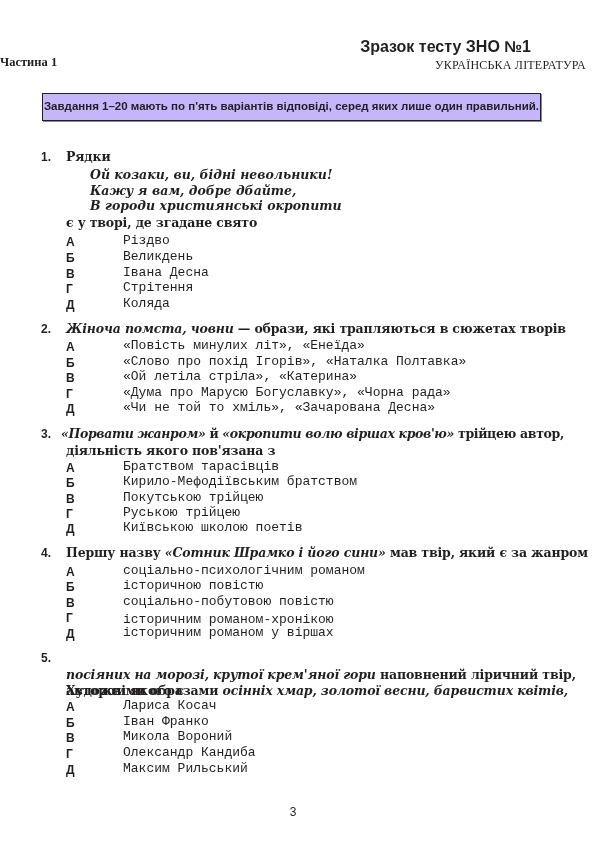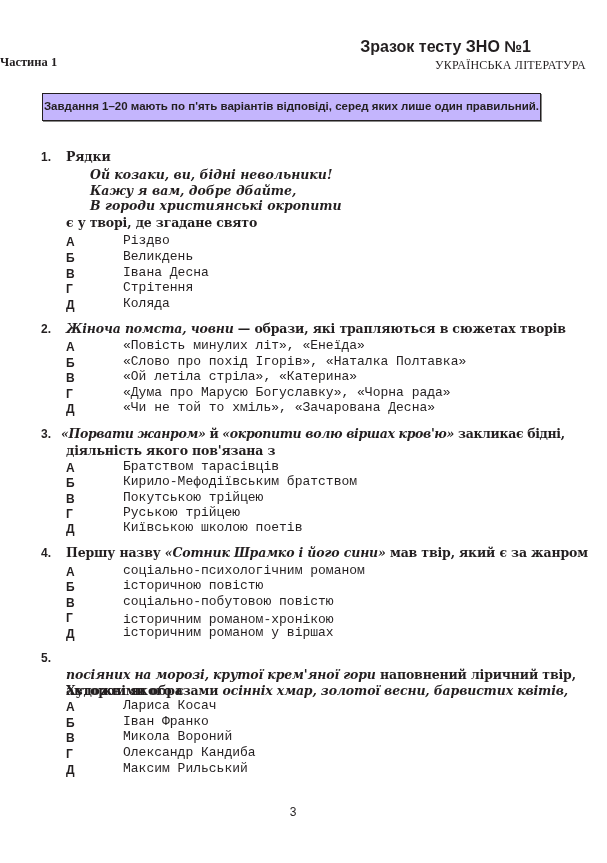--- a/index.html
+++ b/index.html
@@ -62,21 +62,21 @@
   <div class="abs opt-letter" style="top:371px">В</div>
   <div class="abs opt-text" style="top:369px">«Ой летіла стріла», «Катерина»</div>
   <div class="abs opt-letter" style="top:387px">Г</div>
   <div class="abs opt-text" style="top:385px">«Дума про Марусю Богуславку», «Чорна рада»</div>
   <div class="abs opt-letter" style="top:402px">Д</div>
   <div class="abs opt-text" style="top:400px">«Чи не той то хміль», «Зачарована Десна»</div>
 </div>
 
 <div>
   <div class="abs qnum" style="top:427px">3.</div>
-  <div class="abs qtext" style="top:426px; left:61px; letter-spacing:-0.35px"><i>«Порвати жанром»</i><span> й </span><i>«окропити волю віршах кров'ю»</i><span> закликає бідні,</span></div>
+  <div class="abs qtext" style="top:426px; left:61px; letter-spacing:-0.35px"><i>«Порвати жанром»</i><span> й </span><i>«окропити волю віршах кров'ю»</i><span> трійцею автор,</span></div>
   <div class="abs qtext" style="top:443px">діяльність якого пов'язана з</div>
 
   <div class="abs opt-letter" style="top:461px">А</div>
   <div class="abs opt-text" style="top:459px">Братством тарасівців</div>
   <div class="abs opt-letter" style="top:476px">Б</div>
   <div class="abs opt-text" style="top:474px">Кирило-Мефодіївським братством</div>
   <div class="abs opt-letter" style="top:492px">В</div>
   <div class="abs opt-text" style="top:490px">Покутською трійцею</div>
   <div class="abs opt-letter" style="top:507px">Г</div>
   <div class="abs opt-text" style="top:505px">Руською трійцею</div>

